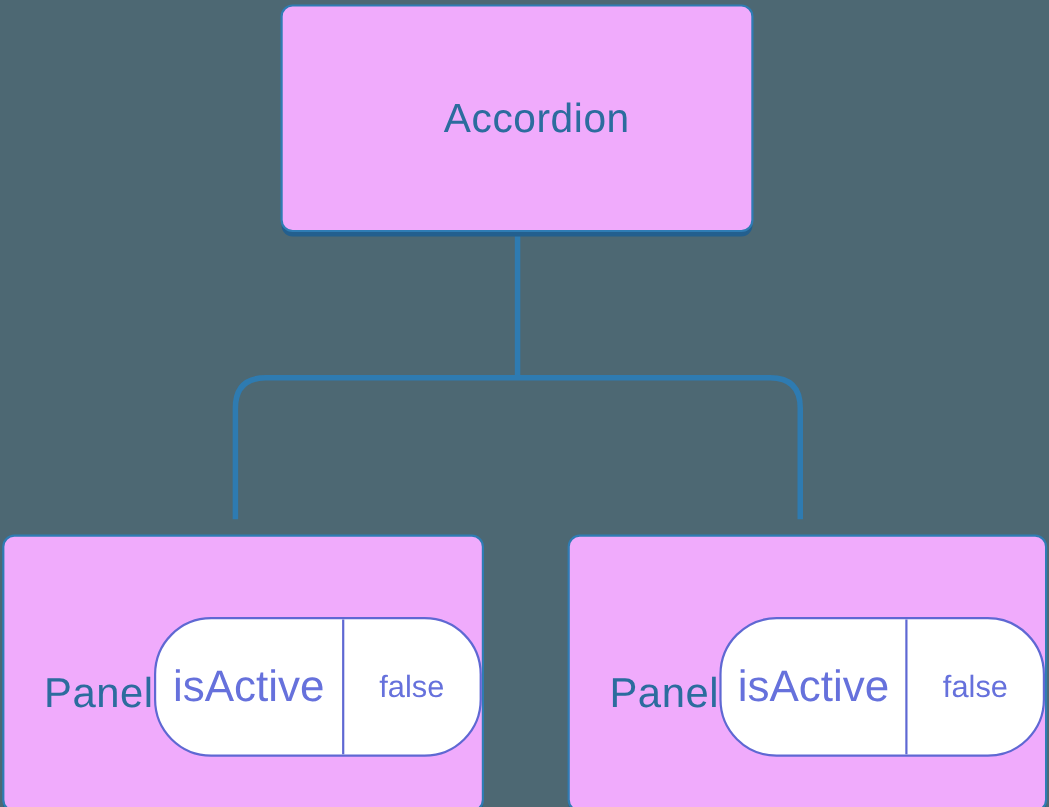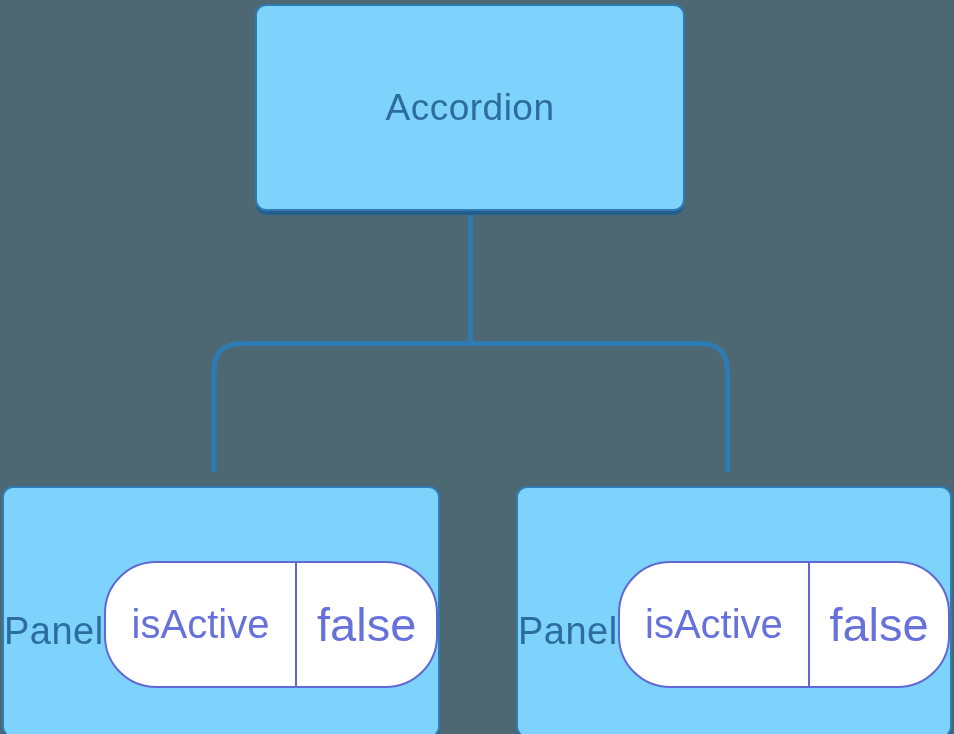--- a/index.html
+++ b/index.html
@@ -21,24 +21,25 @@
     pointer-events: none;
   }
   .connectors path {
     fill: none;
     stroke: #2E7BB1;
     stroke-width: 5;
   }
   .node {
     position: absolute;
     box-sizing: border-box;
-    background: #7dd3fc;
+    background: #f0abfc;
     border: 2px solid #2F7CB3;
     border-radius: 11px;
     box-shadow: 0 5px 0 -1px #235F8E;
+    padding-left: 36px;
   }
   .node-root {
     left: 255px; top: 4px;
     width: 430px; height: 207px;
     display: flex;
     align-items: center;
     justify-content: center;
   }
   .node-title {
     color: #2C6C9E;
@@ -89,21 +90,21 @@
     color: #6671DC;
     font-size: 40px;
     font-weight: 400;
   }
   .state-value {
     flex: 1 1 auto;
     display: flex;
     align-items: center;
     justify-content: center;
     color: #6671DC;
-    font-size: 47px;
+    font-size: 28px;
     font-weight: 400;
   }
 </style>
 </head>
 <body>
 
 <div class="canvas">
 
   <svg class="connectors" viewBox="0 0 954 734" xmlns="http://www.w3.org/2000/svg">
     <path d="M470.5 213 L470.5 343.5"></path>

